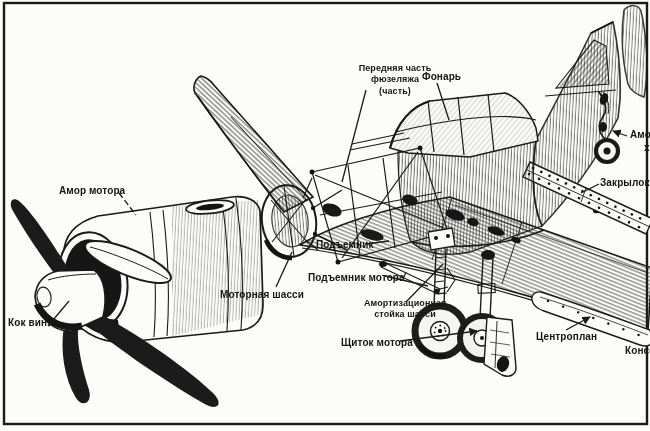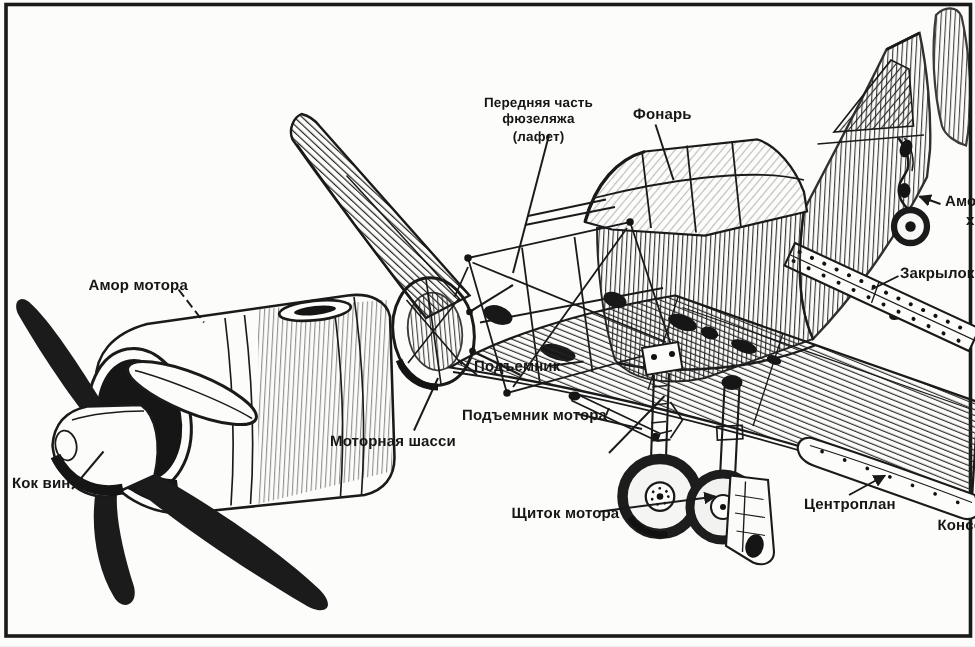--- a/index.html
+++ b/index.html
@@ -5,21 +5,21 @@
   html,body{margin:0;padding:0;background:#e8e8e8;}
   #canvas{
     position:relative;width:650px;height:431px;overflow:hidden;
     background:#fcfcfa;font-family:"Liberation Sans",sans-serif;
   }
   #art{position:absolute;left:0;top:0;}
   .lbl{
     position:absolute;font-weight:700;font-size:10px;line-height:1.25;
     color:#161616;white-space:nowrap;letter-spacing:.1px;
   }
-  .lbl.center{text-align:center;white-space:normal;}
+  .lbl.center{text-align:center;white-space:normal;margin-left:36px;}
   .lbl .ln{display:block;}
 </style>
 </head>
 <body>
 
 <div id="canvas">
 
 <svg id="art" width="650" height="431" viewBox="0 0 650 431">
   <defs>
     <pattern id="hatchV" width="3.1" height="7" patternUnits="userSpaceOnUse" patternTransform="rotate(3)">
@@ -208,25 +208,29 @@
     <path d="M627,136 L613,131" marker-end="url(#arr)"></path>
     <path d="M566,330 L590,317" marker-end="url(#arr)"></path>
   </g>
 </svg>
 
   <div class="lbl" style="left:59px;top:185px">Амор мотора</div>
   <div class="lbl" style="left:8px;top:317px">Кок винта</div>
   <div class="lbl" style="left:220px;top:289px">Моторная шасси</div>
   <div class="lbl center" style="left:320px;top:63px;width:78px;font-size:9px">
     <span class="ln">Передняя часть</span>
-    <span class="ln">фюзеляжа (лафет)</span>
+    <span class="ln">фюзеляжа (часть)</span>
   </div>
   <div class="lbl" style="left:422px;top:71px">Фонарь</div>
   <div class="lbl" style="left:316px;top:239px">Подъемник</div>
   <div class="lbl" style="left:308px;top:272px">Подъемник мотора</div>
+  <div class="lbl center" style="left:328px;top:298px;width:82px;font-size:9px">
+    <span class="ln">Амортизационная</span>
+    <span class="ln">стойка шасси</span>
+  </div>
   <div class="lbl" style="left:341px;top:337px">Щиток мотора</div>
   <div class="lbl" style="left:600px;top:177px">Закрылок</div>
   <div class="lbl" style="left:630px;top:129px">
     <span class="ln">Амор</span>
     <span class="ln" style="margin-left:14px">х</span>
   </div>
   <div class="lbl" style="left:536px;top:331px">Центроплан</div>
   <div class="lbl" style="left:625px;top:345px">Консо</div>
 
 </div>

